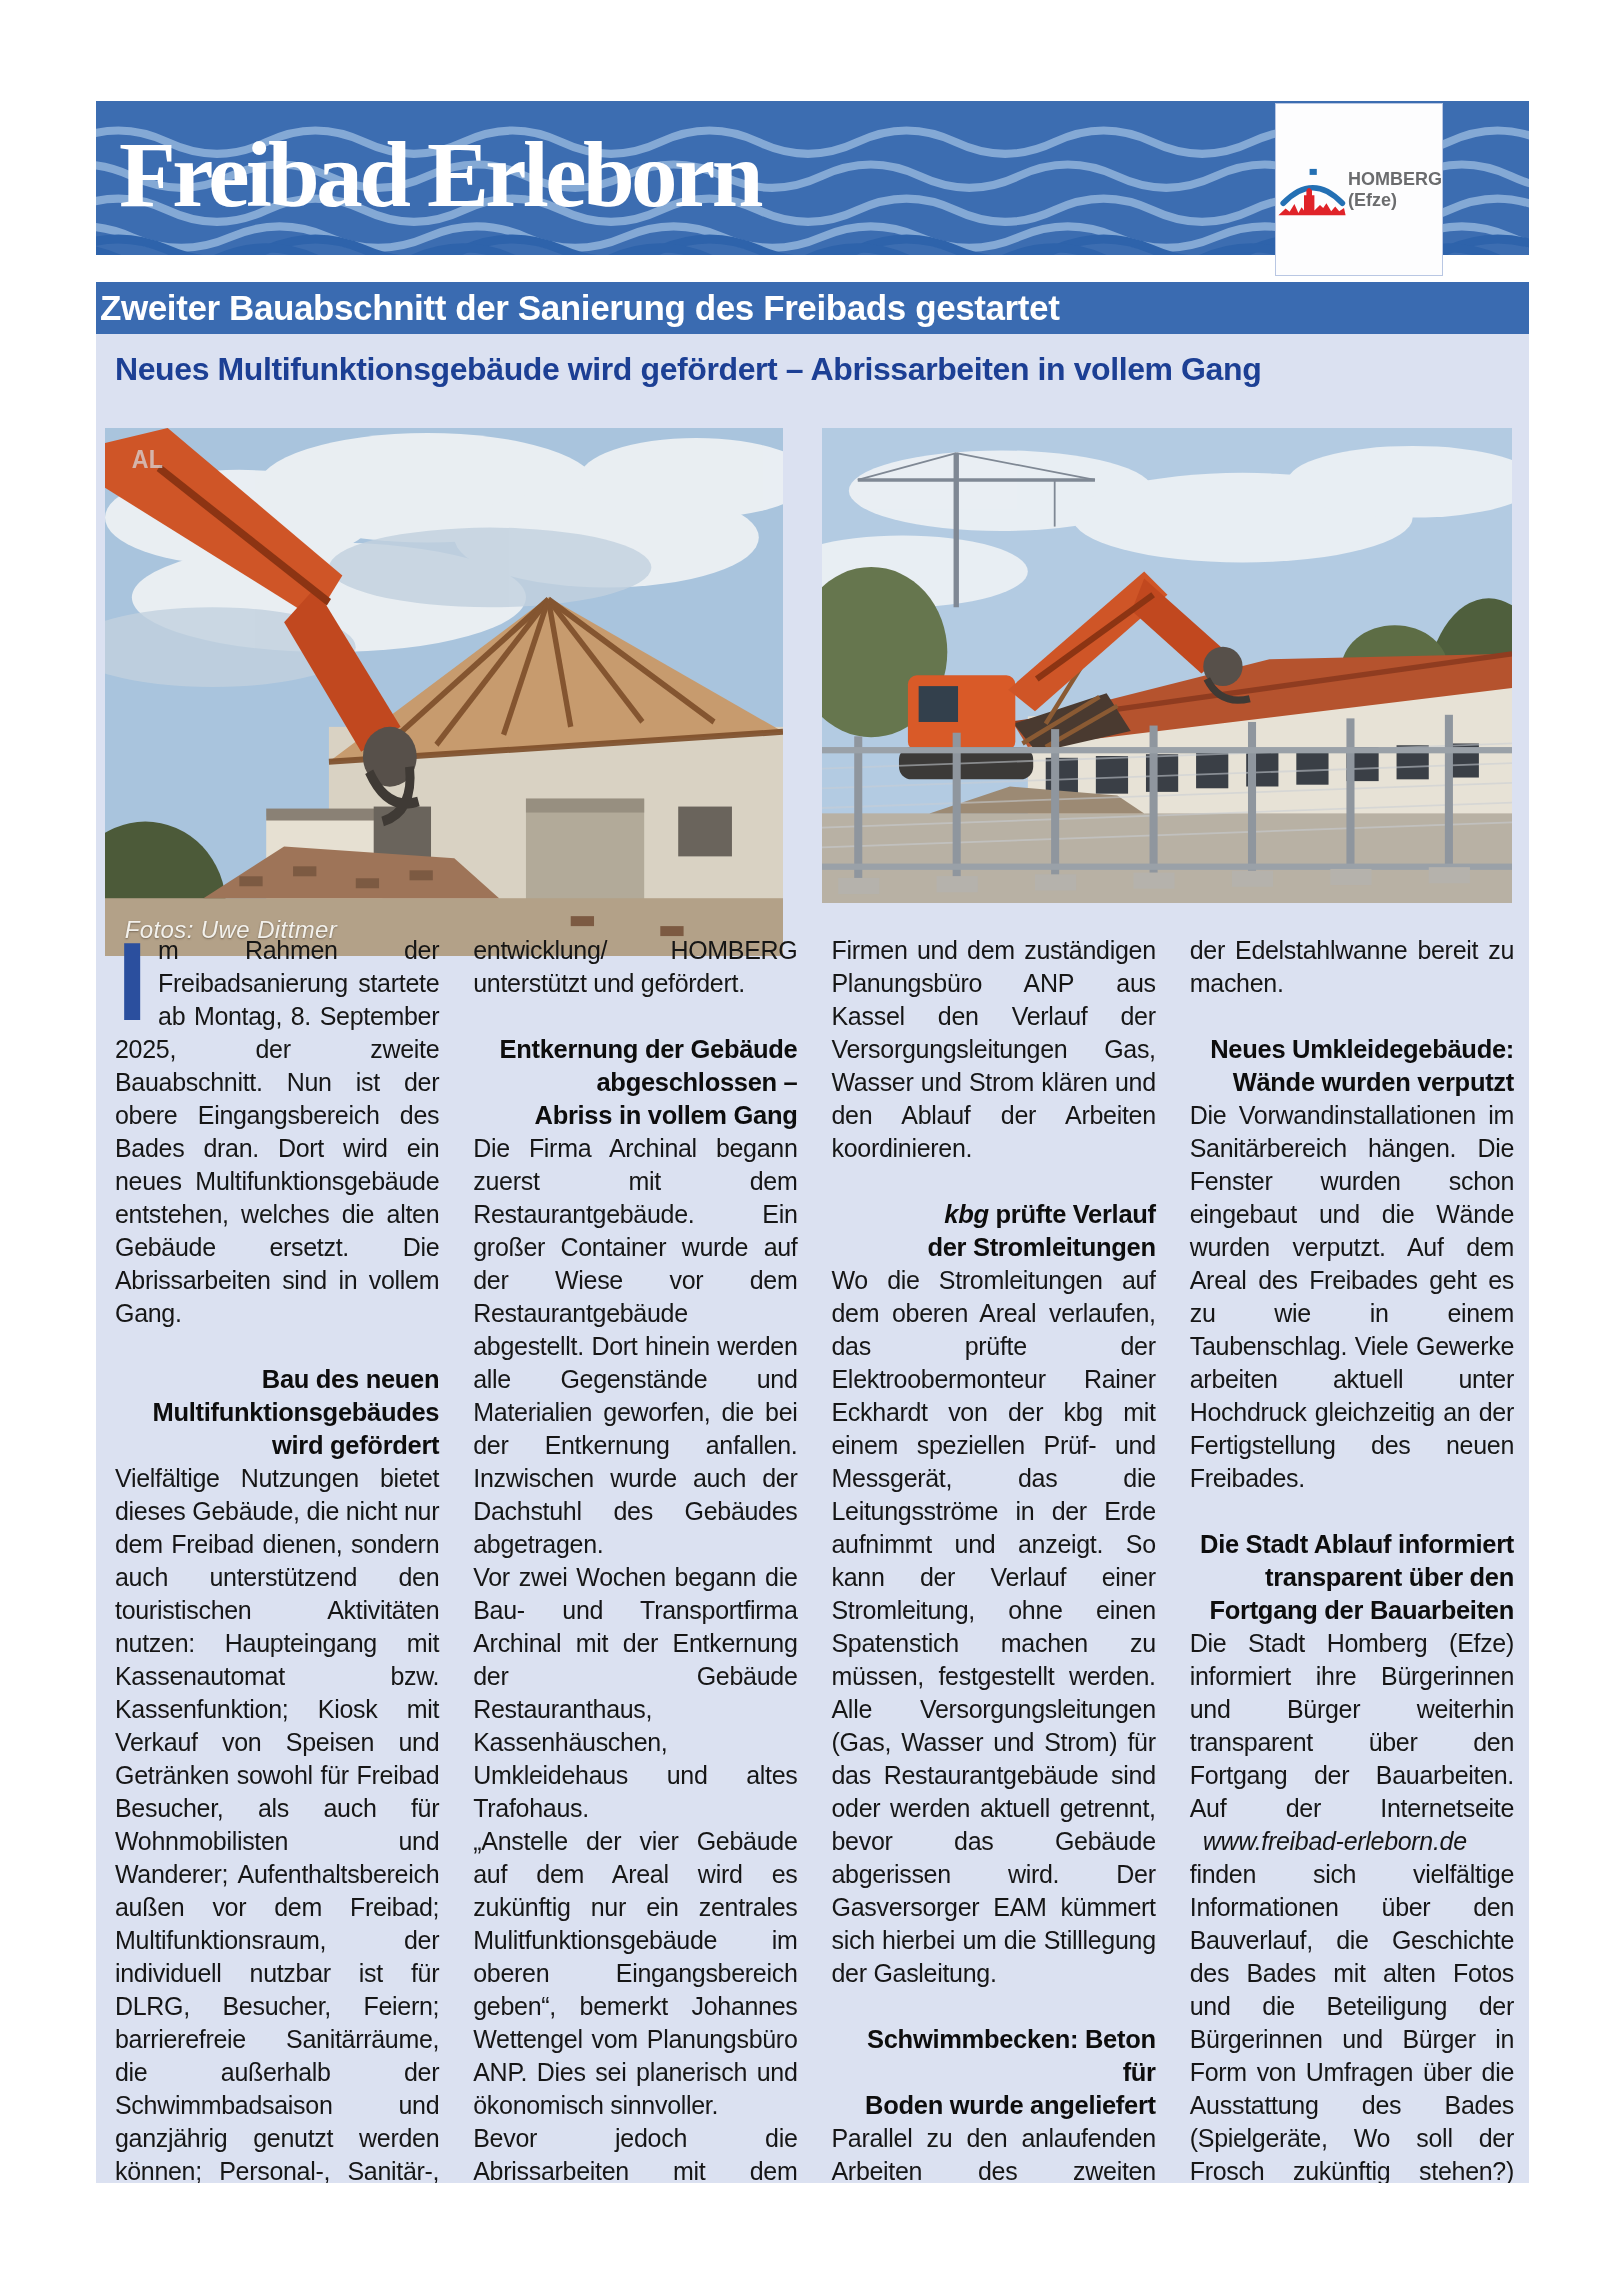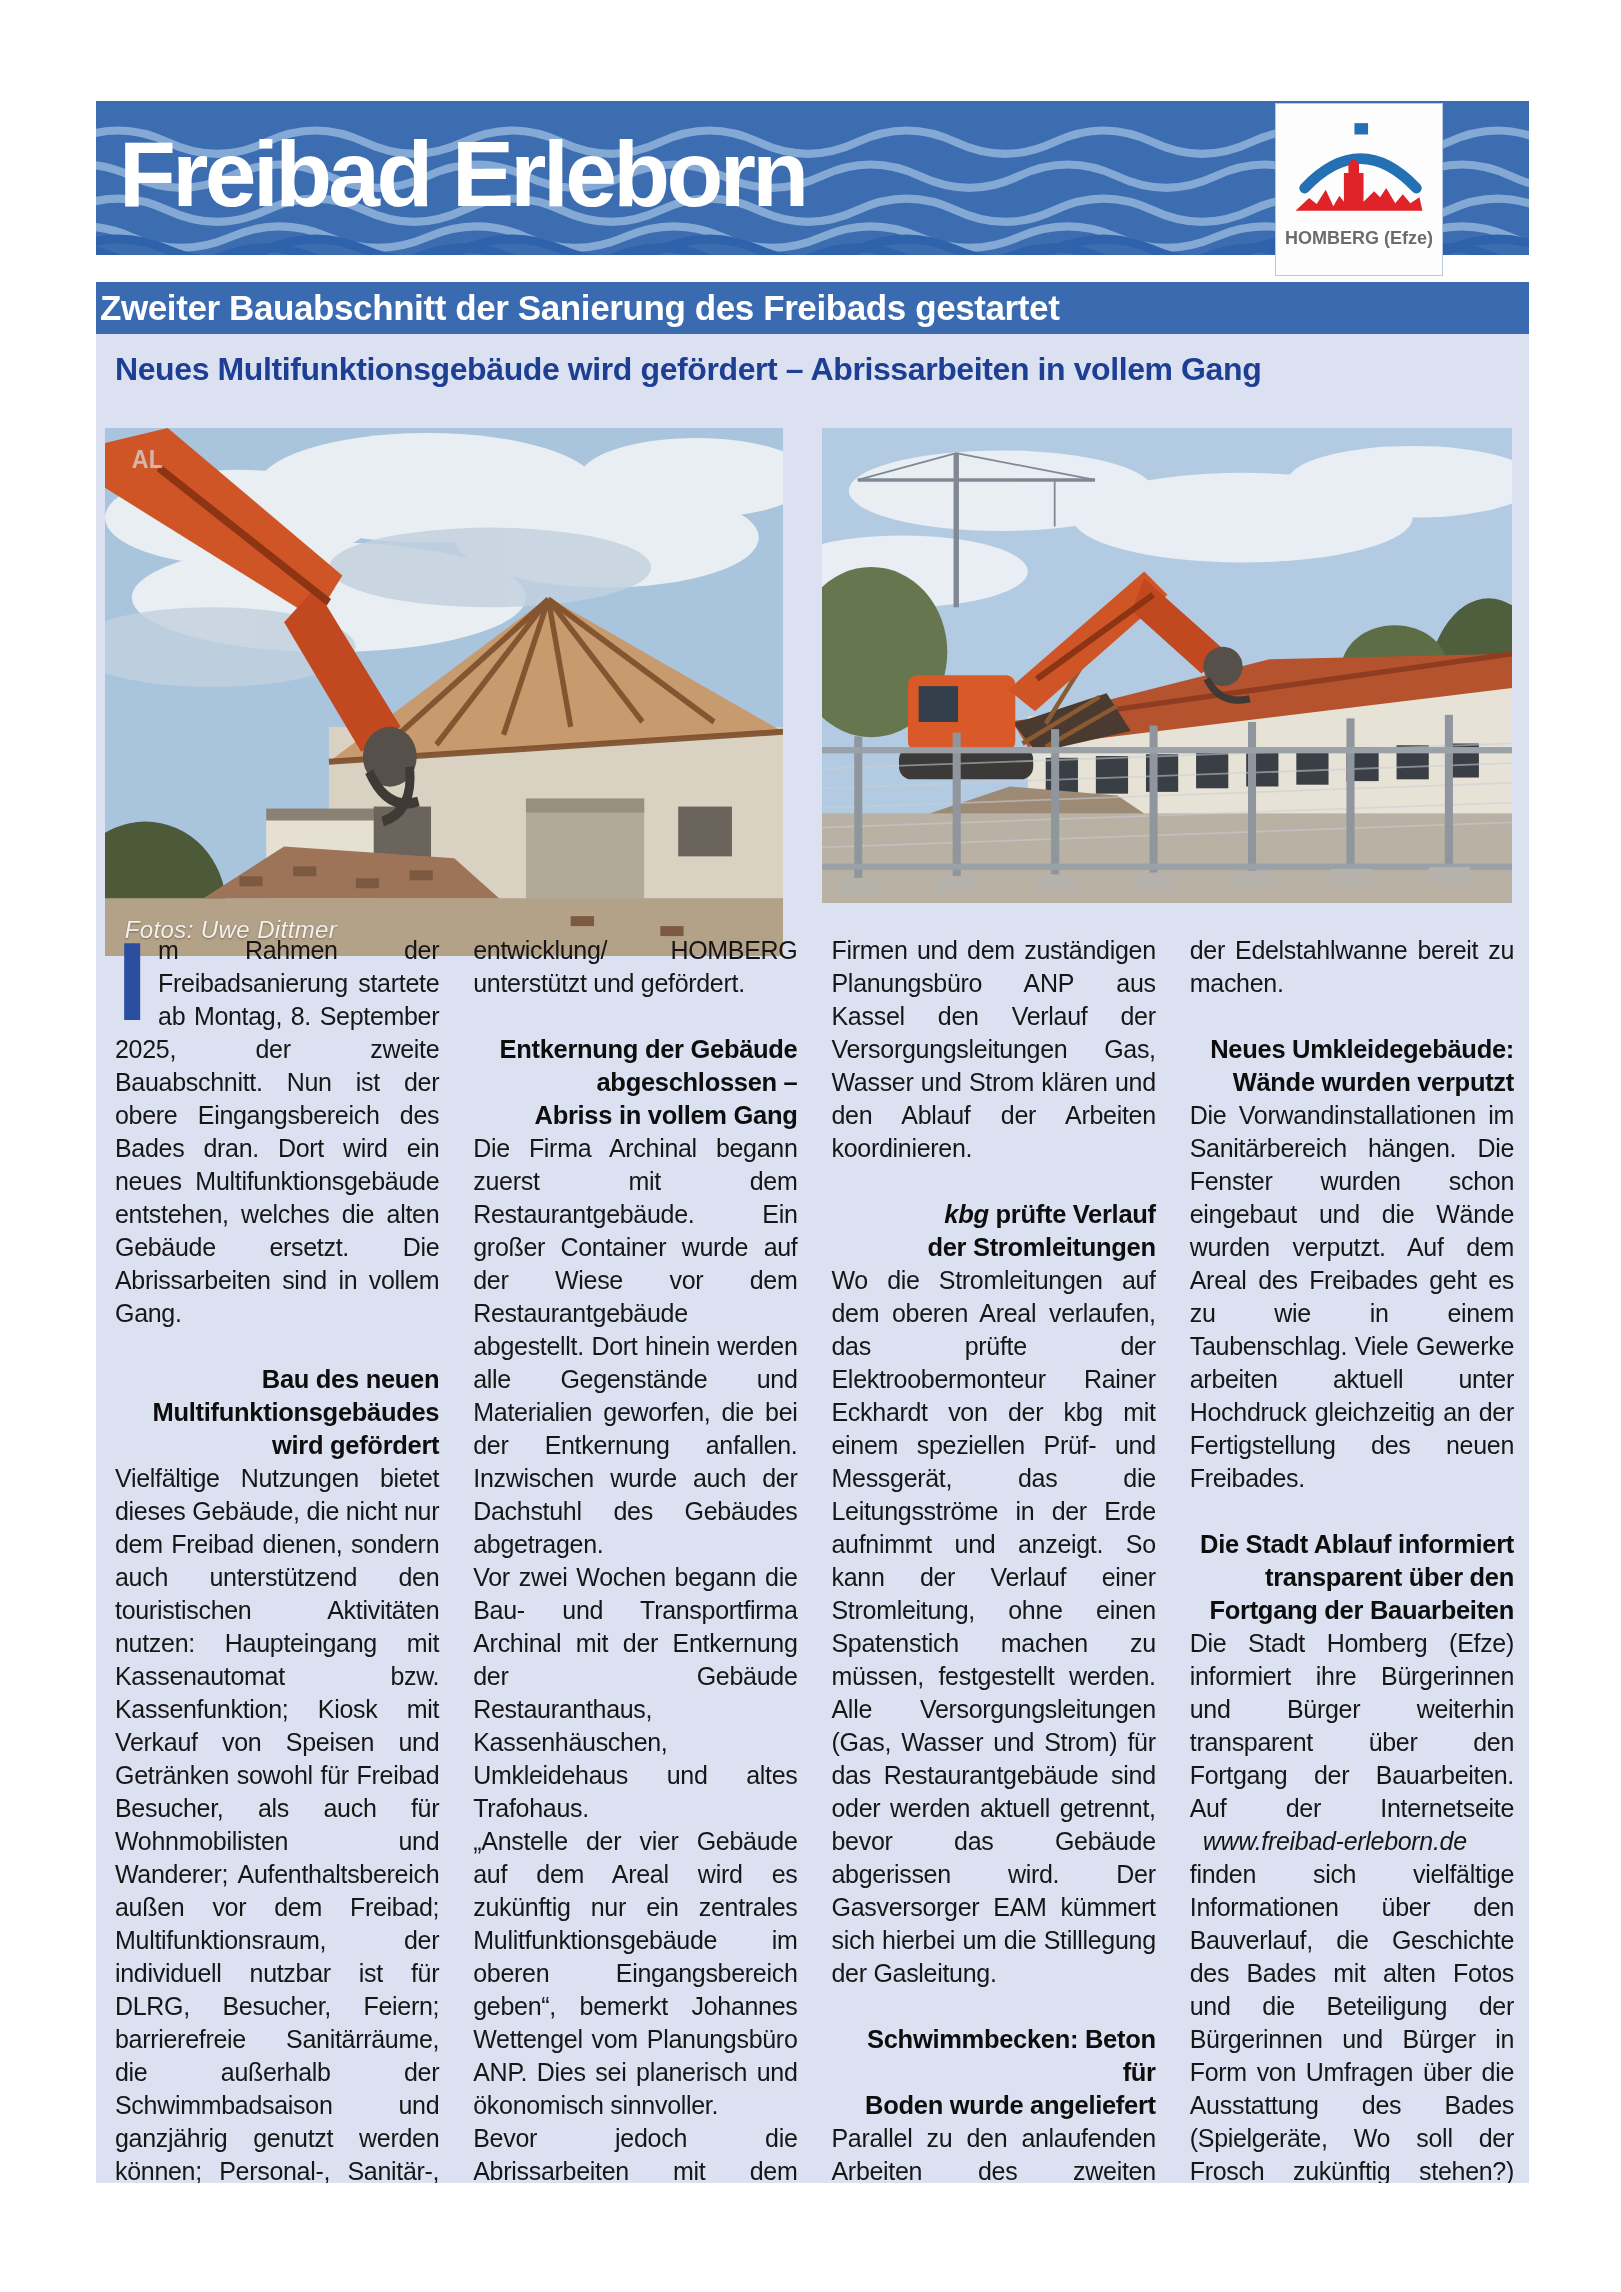--- a/index.html
+++ b/index.html
@@ -8,26 +8,26 @@
     font-family:"Liberation Sans", sans-serif; overflow:hidden; margin:0 auto;
   }
   
   .masthead {
     position:absolute; left:96px; top:101px; width:1433px; height:154px;
     background:var(--masthead-blue,#3c6db1); overflow:hidden;
   }
   .masthead .waves { position:absolute; left:0; top:0; width:100%; height:100%; }
   .masthead-title {
     position:absolute; left:23px; top:50%; transform:translateY(-53%); margin:0;
-    color:#ffffff; font-size:93px; font-weight:bold; letter-spacing:-3.6px; white-space:nowrap; z-index:2;
+    color:#ffffff; font-size:93px; font-weight:bold; letter-spacing:-3.6px; white-space:nowrap; z-index:2;font-family:Liberation Serif, serif;
   }
   .logo-box {
     position:absolute; left:1275px; top:103px; width:168px; height:173px;
     background:#fdfdfe; border:1.8px solid #b9c7e3; box-sizing:border-box; z-index:6;
-    display:flex; flex-direction:column; align-items:center;
+    display:flex; align-items:center;
   }
   .logo-box svg { width:136px; height:113px; margin-top:10.7px; }
   .logo-caption { font-size:18px; font-weight:bold; color:#6b6c6e; margin-top:0; }
   
   .headline-bar {
     position:absolute; left:96px; top:282px; width:1433px; height:52px;
     background:var(--headline-blue,#3a6bb1); color:#fff;
     display:flex; align-items:center; padding-left:4px; box-sizing:border-box;
     font-size:35px; font-weight:bold; letter-spacing:-0.4px;
   }

